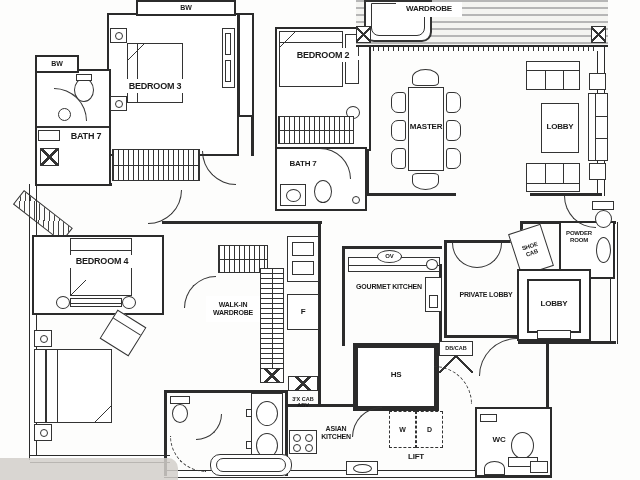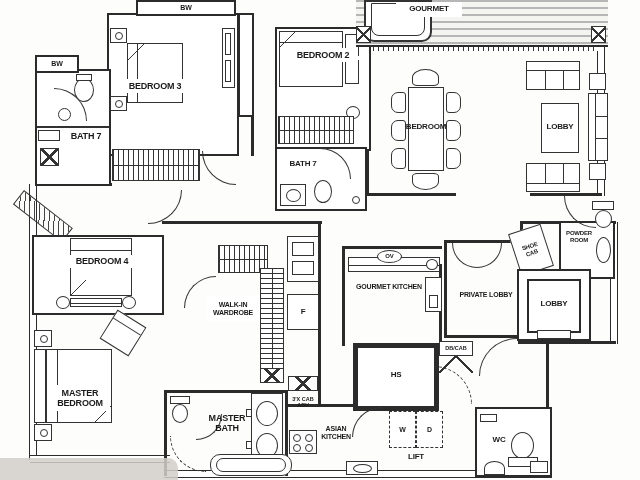--- a/index.html
+++ b/index.html
@@ -112,26 +112,26 @@
       <div class="f oval" style="left:5px;top:4px;width:15px;height:13px;border:1px solid #333"></div>
     </div>
   <div class="f oval" style="left:314px;top:180px;width:18px;height:23px"></div>
   <div class="arc" style="left:320px;top:148px;width:31px;height:31px;border-left:none;border-bottom:none;border-radius:0 100% 0 0"></div>
   <div class="f oval" style="left:352px;top:196px;width:8px;height:8px"></div>
   <div class="lbl s8" style="left:281px;top:158px;width:44px;height:13px">BATH 7</div>
 
   <div class="deck" style="left:356px;top:0;width:252px;height:45px"></div>
   <div class="f" style="left:364px;top:0;width:68px;height:42px;border-radius:0 0 10px 10px;border-width:2px"></div>
   <div class="f" style="left:371px;top:3px;width:54px;height:33px;border-radius:0 0 8px 8px"></div>
-  <div class="lbl s8" style="left:396px;top:2px;width:66px;height:15px;background:#fff">GOURMET</div>
+  <div class="lbl s8" style="left:396px;top:2px;width:66px;height:15px;background:#fff">WARDROBE</div>
   <div class="f xbox" style="left:356px;top:26px;width:15px;height:17px"></div>
   <div class="f xbox" style="left:591px;top:26px;width:15px;height:17px"></div>
 
   <div class="f" style="left:408px;top:87px;width:36px;height:84px;border-width:1.5px"></div>
-  <div class="lbl s8" style="left:407px;top:121px;width:38px;height:13px">BEDROOM</div>
+  <div class="lbl s8" style="left:407px;top:121px;width:38px;height:13px">MASTER</div>
   <div class="f" style="left:391px;top:92px;width:15px;height:21px;border-radius:7px 3px 3px 7px"></div>
   <div class="f" style="left:391px;top:120px;width:15px;height:21px;border-radius:7px 3px 3px 7px"></div>
   <div class="f" style="left:391px;top:148px;width:15px;height:21px;border-radius:7px 3px 3px 7px"></div>
   <div class="f" style="left:446px;top:92px;width:15px;height:21px;border-radius:3px 7px 7px 3px"></div>
   <div class="f" style="left:446px;top:120px;width:15px;height:21px;border-radius:3px 7px 7px 3px"></div>
   <div class="f" style="left:446px;top:148px;width:15px;height:21px;border-radius:3px 7px 7px 3px"></div>
   <div class="f" style="left:412px;top:69px;width:27px;height:17px;border-radius:50% 50% 20% 20%"></div>
   <div class="f" style="left:412px;top:173px;width:27px;height:17px;border-radius:20% 20% 50% 50%"></div>
 
   <div class="f" style="left:526px;top:61px;width:54px;height:29px">
@@ -224,26 +224,24 @@
   <div class="f" style="left:34px;top:330px;width:18px;height:17px">
       <div class="f oval nb" style="left:5px;top:4px;width:8px;height:8px;border:1px solid #333"></div>
     </div>
   <div class="f" style="left:34px;top:424px;width:18px;height:17px">
       <div class="f oval nb" style="left:5px;top:4px;width:8px;height:8px;border:1px solid #333"></div>
     </div>
   <div class="f" style="left:34px;top:349px;width:12px;height:74px"></div>
   <div class="f" style="left:46px;top:349px;width:66px;height:74px"></div>
   <div class="line" style="left:57px;top:350px;width:1px;height:72px"></div>
   <div class="fold" style="left:95px;top:406px;width:16px;height:16px"></div>
-  <div class="lbl" style="left:50px;top:385px;width:60px;height:26px;background:#fff">MASTER BEDROOM</div>
   <div class="f" style="left:106px;top:316px;width:34px;height:34px;transform:rotate(32deg)">
       <div class="line" style="left:0;right:0;top:8px;height:1px"></div>
     </div>
 
-  <div class="lbl" style="left:198px;top:410px;width:58px;height:26px">MASTER BATH</div>
   <div class="f" style="left:251px;top:393px;width:32px;height:72px"></div>
   <div class="f oval" style="left:256px;top:401px;width:22px;height:25px"></div>
   <div class="f oval" style="left:256px;top:433px;width:22px;height:25px"></div>
   <div class="f" style="left:246px;top:409px;width:6px;height:8px"></div>
   <div class="f" style="left:246px;top:441px;width:6px;height:8px"></div>
   <div class="f" style="left:170px;top:396px;width:20px;height:8px"></div>
   <div class="f oval" style="left:172px;top:404px;width:16px;height:19px"></div>
   <div class="arc dash" style="left:170px;top:436px;width:36px;height:36px;border-right:none;border-top:none;border-radius:0 0 0 100%"></div>
   <div class="arc" style="left:196px;top:414px;width:26px;height:26px;border-left:none;border-top:none;border-radius:0 0 100% 0"></div>
   <div class="f" style="left:210px;top:454px;width:82px;height:22px;border-radius:10px;border-width:1.6px">

